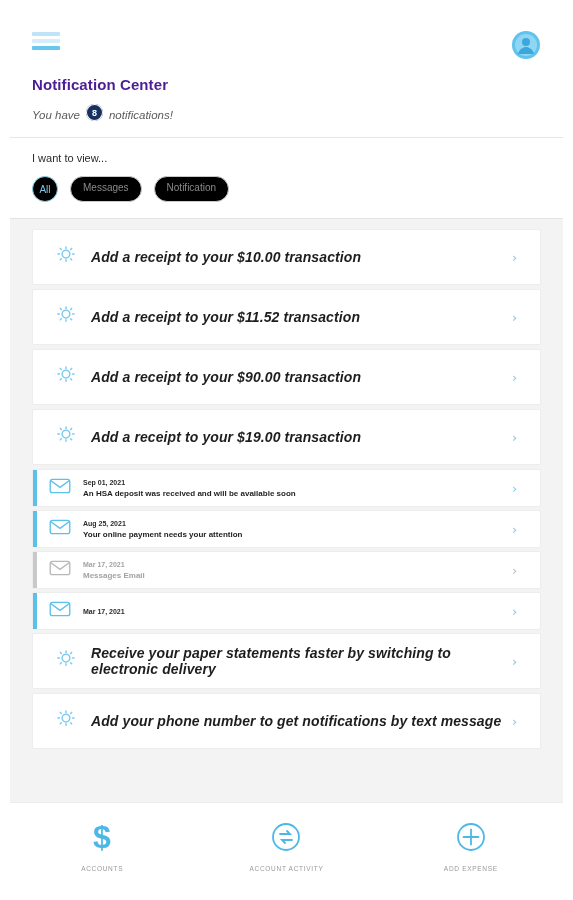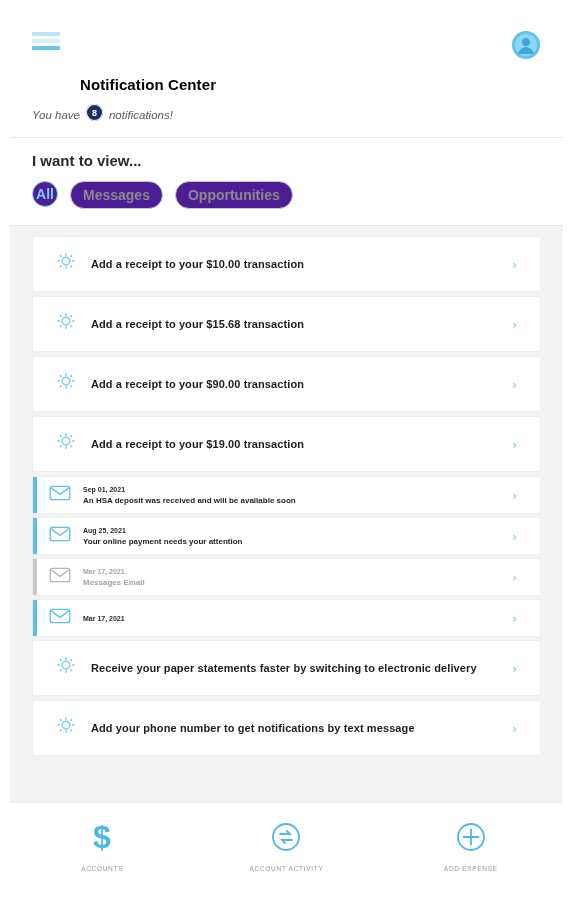--- a/index.html
+++ b/index.html
@@ -44,24 +44,23 @@
     justify-content: space-between;
     cursor: pointer;
     padding-top: 2px;
   }
   .hamburger span { display: block; height: 4px; border-radius: 1px; }
   .hamburger span:nth-child(1) { background: #bfe3f7; }
   .hamburger span:nth-child(2) { background: #d6edfa; }
   .hamburger span:nth-child(3) { background: #67c7ee; }
   .avatar { width: 30px; height: 30px; cursor: pointer; }
   .page-title {
-    font-size: 15px; font-weight: bold; color: #000000;
+    font-size: 15px; font-weight: bold; color: #4c1d95;
     letter-spacing: .1px;
     margin-top: 12px;
-    margin-left: 48px;
   }
   .subtitle {
     margin-top: 11px;
     font-size: 11.5px; font-style: italic; color: #5b5b5b;
     display: flex; align-items: flex-end; gap: 6px;
   }
   .badge {
     width: 17px; height: 17px; border-radius: 50%;
     background: #17305e;
     color: #fff; font-size: 9px; font-style: normal;
@@ -70,32 +69,31 @@
     box-shadow: 0 0 0 1px #fff inset;
   }
 
   
   .filterbar {
     background: #ffffff;
     margin: 0 10px;
     padding: 14px 22px 16px 22px;
     border-bottom: 1px solid #e3e3e3;
   }
-  .filter-label { font-size: 15px; font-weight: bold; color: #2b2b2b; }
+  .filter-label { font-size: 11px; font-weight: normal; color: #2b2b2b; }
   .chips { display: flex; gap: 12px; margin-top: 12px; }
   .chip {
     border: 1px solid #c9c9c9;
     border-radius: 14px;
     padding: 5px 12px;
-    font-size: 14px;
+    font-size: 10px;
     color: #8a8a8a;
-    background: #4c1d95;
+    background: #000000;
     cursor: pointer;
     white-space: nowrap;
-    font-weight: bold;
   }
   .chip.round {
     border-color: #8ed2f0;
     color: #7fc8ec;
     border-radius: 50%;
     width: 26px; height: 26px;
     padding: 0;
     display: flex; align-items: center; justify-content: center;
   }
 
@@ -112,22 +110,23 @@
     display: flex; align-items: center;
     cursor: pointer;
     position: relative;
   }
   .card.tall { height: 56px; margin-bottom: 4px; padding: 0 18px 0 22px; }
   .card.msg  { height: 38px; margin-bottom: 3px; padding: 0 18px 0 0; }
 
   .bulb { width: 22px; flex: 0 0 22px; margin-right: 14px; }
   .card-title {
     flex: 1;
-    font-size: 11px; font-weight: bold; color: #1e1e1e;
+    font-size: 14px; font-weight: bold; color: #1e1e1e;
     letter-spacing: .1px;
+    font-style: italic;
   }
   .chev {
     flex: 0 0 10px;
     color: #7ec9ee; font-size: 13px; line-height: 1;
     font-family: "DejaVu Sans", sans-serif;
   }
   .chev.grey { color: #bdbdbd; }
 
   .accent { width: 4px; align-self: stretch; flex: 0 0 4px; background: #5bc0ea; }
   .accent.grey { background: #c9c9c9; }
@@ -184,21 +183,21 @@
       <span class="badge">8</span>
       <span>notifications!</span>
     </div>
   </div>
 
   <div class="filterbar">
     <div class="filter-label">I want to view...</div>
     <div class="chips">
       <div class="chip round">All</div>
       <div class="chip">Messages</div>
-      <div class="chip">Opportunities</div>
+      <div class="chip">Notification</div>
     </div>
   </div>
 
   <div class="list">
 
     <div class="card tall">
       <span class="bulb">
         <svg viewBox="0 0 24 24" width="22" height="22" fill="none" stroke="#7ecbef" stroke-width="1.6" stroke-linecap="round">
           <circle cx="12" cy="11" r="4.2"></circle>
             <path d="M12 3.2v1.6M12 17.2v1.6M4.8 11H3.2M20.8 11h-1.6M6.9 5.9 5.8 4.8M18.2 17.2l-1.1-1.1M17.1 5.9l1.1-1.1M5.8 17.2l1.1-1.1"></path>
@@ -208,21 +207,21 @@
       <span class="chev">›</span>
     </div>
 
     <div class="card tall">
       <span class="bulb">
         <svg viewBox="0 0 24 24" width="22" height="22" fill="none" stroke="#7ecbef" stroke-width="1.6" stroke-linecap="round">
           <circle cx="12" cy="11" r="4.2"></circle>
             <path d="M12 3.2v1.6M12 17.2v1.6M4.8 11H3.2M20.8 11h-1.6M6.9 5.9 5.8 4.8M18.2 17.2l-1.1-1.1M17.1 5.9l1.1-1.1M5.8 17.2l1.1-1.1"></path>
         </svg>
       </span>
-      <span class="card-title">Add a receipt to your $15.68 transaction</span>
+      <span class="card-title">Add a receipt to your $11.52 transaction</span>
       <span class="chev">›</span>
     </div>
 
     <div class="card tall">
       <span class="bulb">
         <svg viewBox="0 0 24 24" width="22" height="22" fill="none" stroke="#7ecbef" stroke-width="1.6" stroke-linecap="round">
           <circle cx="12" cy="11" r="4.2"></circle>
             <path d="M12 3.2v1.6M12 17.2v1.6M4.8 11H3.2M20.8 11h-1.6M6.9 5.9 5.8 4.8M18.2 17.2l-1.1-1.1M17.1 5.9l1.1-1.1M5.8 17.2l1.1-1.1"></path>
         </svg>
       </span>

